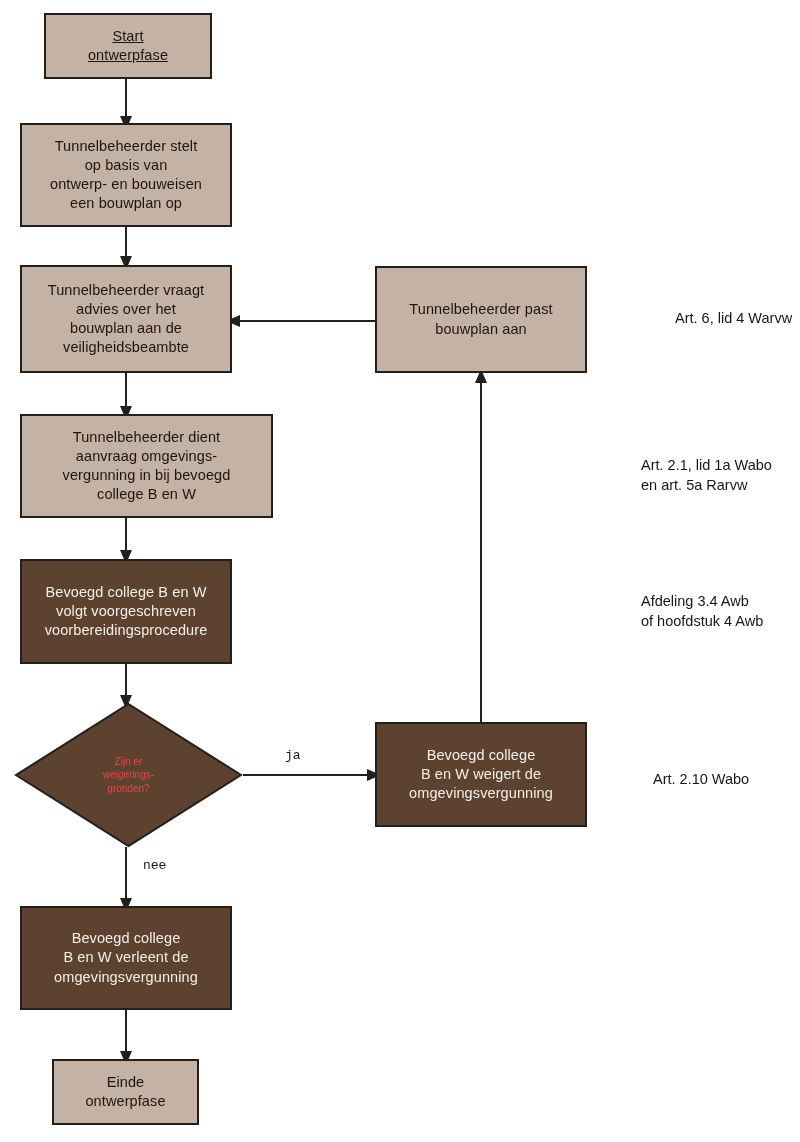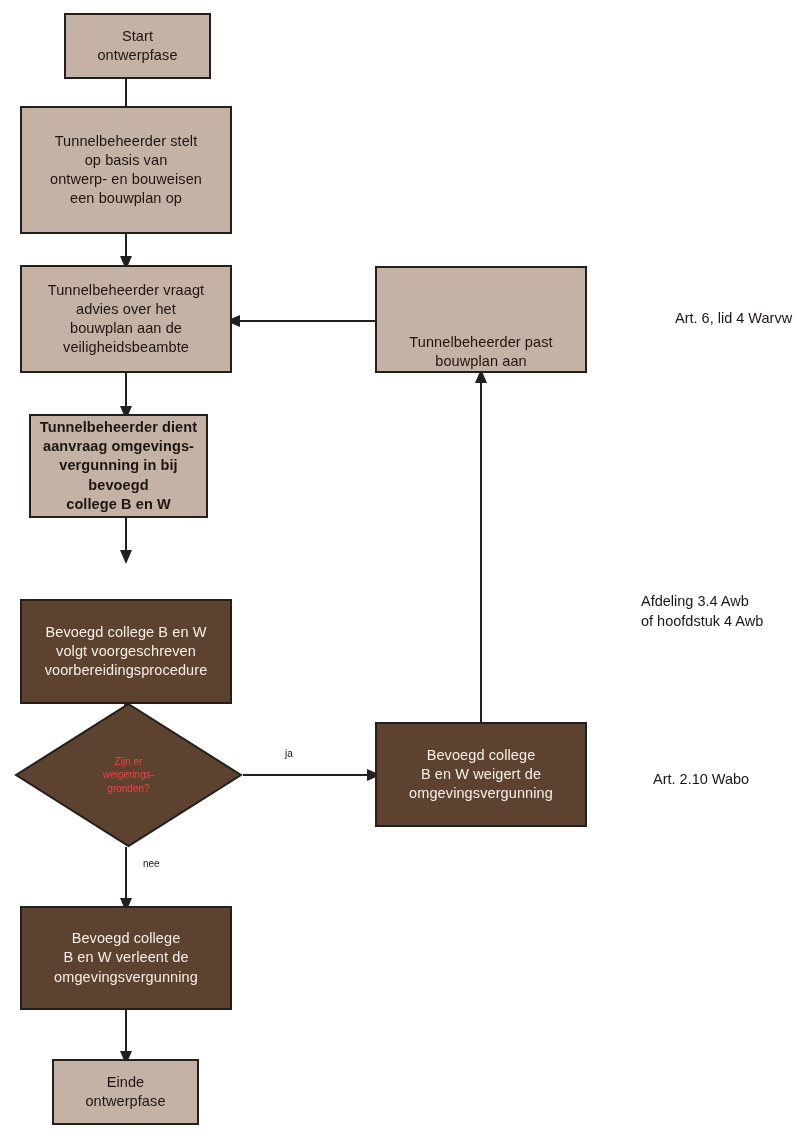--- a/index.html
+++ b/index.html
@@ -71,23 +71,24 @@
   .note {
     position: absolute;
     font-size: 14.5px;
     color: #1c1613;
     line-height: 1.35;
     white-space: pre-line;
     text-align: left;
   }
   .edge-label {
     position: absolute;
-    font-size: 10px;
+    font-size: 13px;
     color: #1c1613;
     line-height: 1.2;
+    font-family: Liberation Mono, monospace;
   }
   #edges {
     position: absolute;
     left: 0;
     top: 0;
     width: 800px;
     height: 1142px;
     pointer-events: none;
   }
 </style>
@@ -122,52 +123,52 @@
 
       <line x1="481" y1="722" x2="481" y2="381" marker-end="url(#arrowDown)"></line>
 
       <line x1="375" y1="321" x2="238" y2="321" marker-end="url(#arrowDown)"></line>
     </g>
     <g>
       
     </g>
   </svg>
 
-  <div class="node light" style="left:64px; top:13px; width:147px; height:66px;">
+  <div class="node light" style="left:44px; top:13px; width:168px; height:66px;text-decoration:underline;">
     <span class="node-text">Start
 ontwerpfase</span>
   </div>
 
-  <div class="node light" style="left:20px; top:106px; width:212px; height:128px;">
+  <div class="node light" style="left:20px; top:123px; width:212px; height:104px;">
     <span class="node-text">Tunnelbeheerder stelt
 op basis van
 ontwerp- en bouweisen
 een bouwplan op</span>
   </div>
 
   <div class="node light" style="left:20px; top:265px; width:212px; height:108px;">
     <span class="node-text">Tunnelbeheerder vraagt
 advies over het
 bouwplan aan de
 veiligheidsbeambte</span>
   </div>
 
-  <div class="node light" style="left:375px; top:266px; width:212px; height:107px;align-items:flex-end;">
+  <div class="node light" style="left:375px; top:266px; width:212px; height:107px;">
     <span class="node-text">Tunnelbeheerder past
 bouwplan aan</span>
   </div>
 
-  <div class="node light" style="left:29px; top:414px; width:179px; height:104px;font-weight:bold;">
+  <div class="node light" style="left:20px; top:414px; width:253px; height:104px;">
     <span class="node-text">Tunnelbeheerder dient
 aanvraag omgevings-
 vergunning in bij bevoegd
 college B en W</span>
   </div>
 
-  <div class="node dark" style="left:20px; top:559px; width:212px; height:105px;margin-top:40px;">
+  <div class="node dark" style="left:20px; top:559px; width:212px; height:105px;">
     <span class="node-text">Bevoegd college B en W
 volgt voorgeschreven
 voorbereidingsprocedure</span>
   </div>
 
   <div class="diamond" style="left:14px; top:702px; width:229px; height:146px;">
     <svg width="229" height="146" viewBox="0 0 229 146" xmlns="http://www.w3.org/2000/svg">
       <polygon points="114.5,2 227,73 114.5,144 2,73" fill="#5c422f" stroke="#231f1c" stroke-width="2"></polygon>
     </svg>
     <span class="node-text">Zijn er
@@ -189,17 +190,19 @@
 
   <div class="node light" style="left:52px; top:1059px; width:147px; height:66px;">
     <span class="node-text">Einde
 ontwerpfase</span>
   </div>
 
   <div class="edge-label" style="left:285px; top:748px;">ja</div>
   <div class="edge-label" style="left:143px; top:858px;">nee</div>
 
   <div class="note" style="left:675px; top:309px;">Art. 6, lid 4 Warvw</div>
+  <div class="note" style="left:641px; top:456px;">Art. 2.1, lid 1a Wabo
+en art. 5a Rarvw</div>
   <div class="note" style="left:641px; top:592px;">Afdeling 3.4 Awb
 of hoofdstuk 4 Awb</div>
   <div class="note" style="left:641px; top:770px;margin-left:12px;">Art. 2.10 Wabo</div>
 
 </div>
 
 </body></html>

